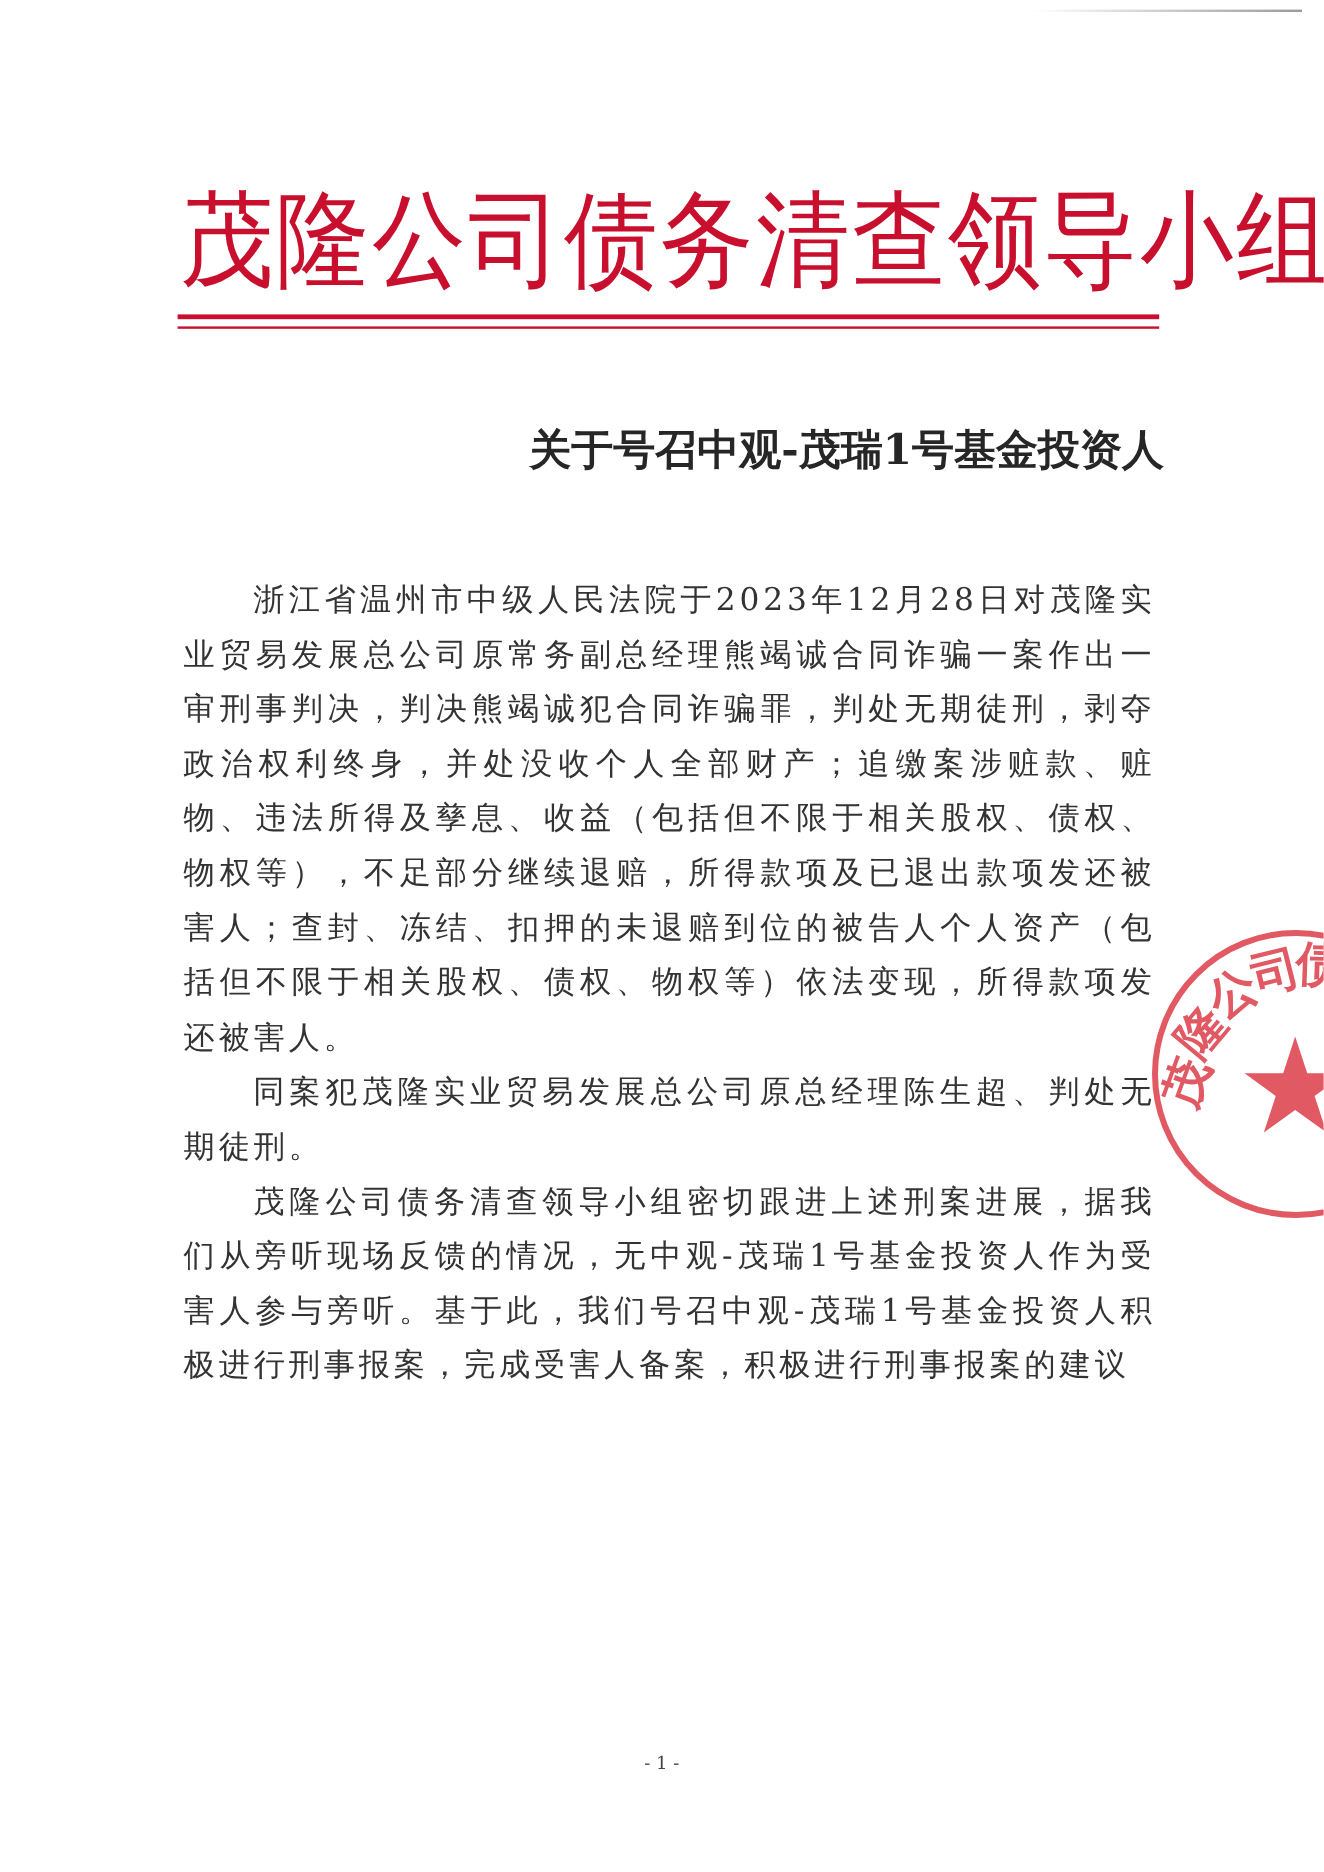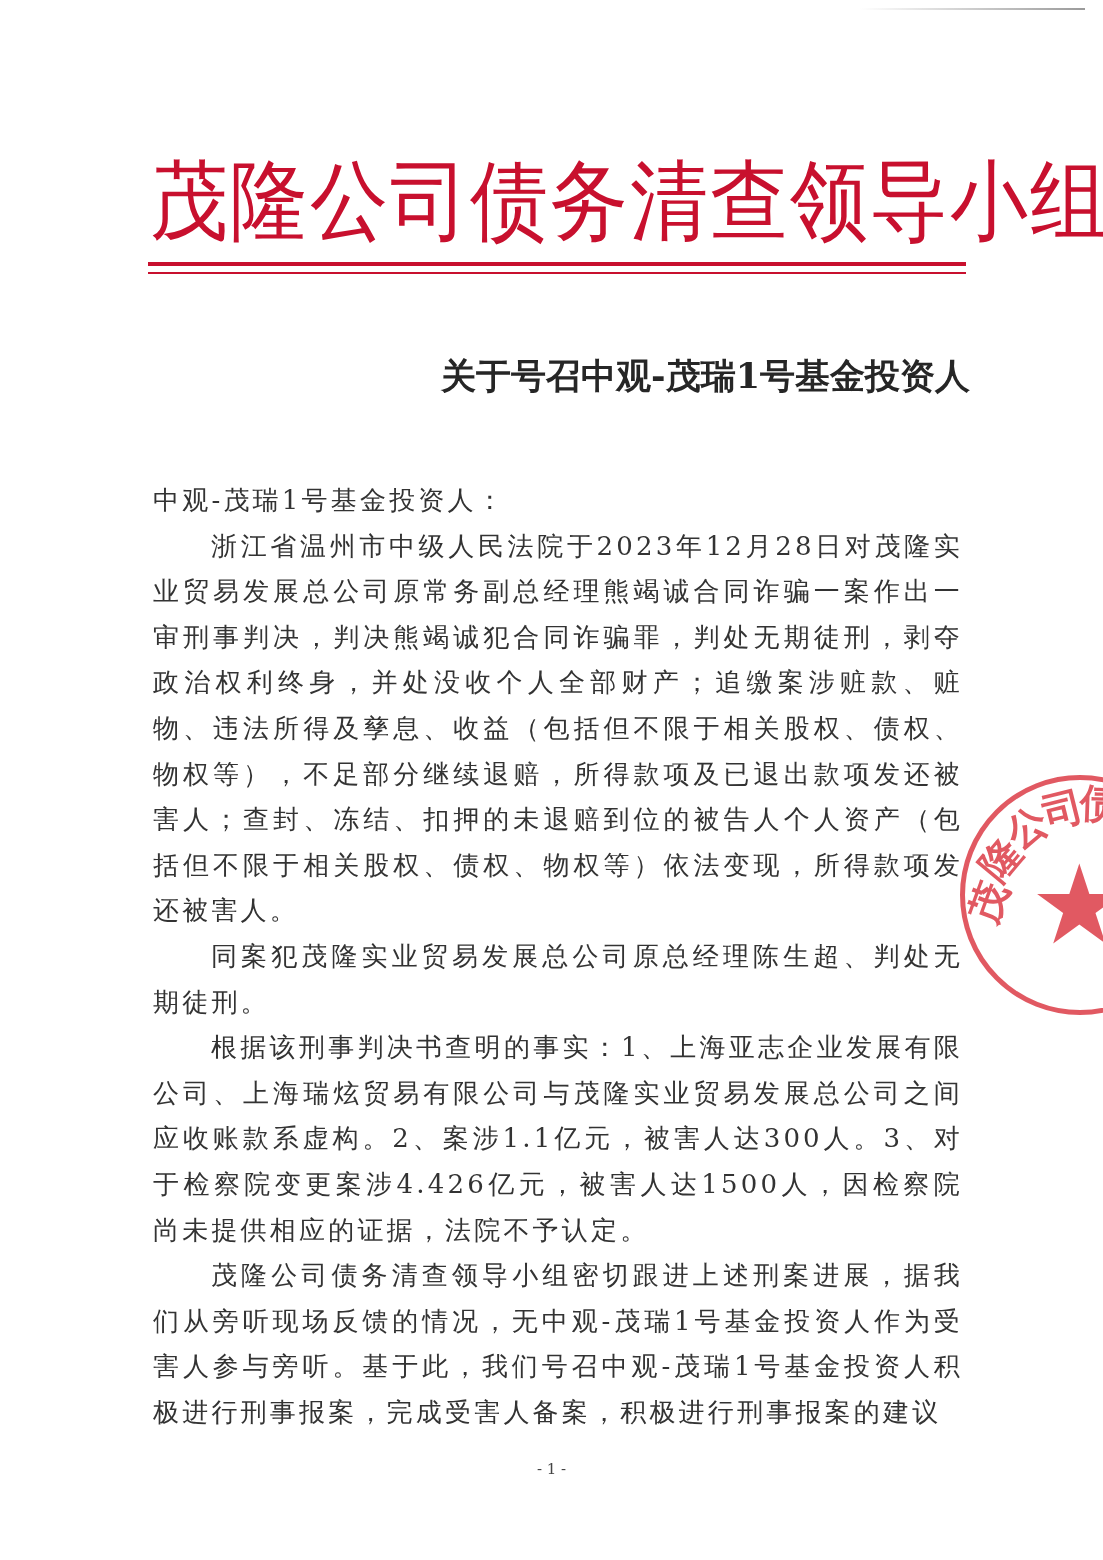--- a/index.html
+++ b/index.html
@@ -136,24 +136,22 @@
   <span class="letterhead-title">茂隆公司债务清查领导小组</span>
 </div>
 <div class="rule-thick"></div>
 <div class="rule-thin"></div>
 
 <h1 class="doc-title">
   <span>关于号召中观-茂瑞1号基金投资人</span>
 </h1>
 
 <div class="body-text">
-  <p>中观-茂瑞1号基金投资人：</p>
   <p class="indent">浙江省温州市中级人民法院于2023年12月28日对茂隆实业贸易发展总公司原常务副总经理熊竭诚合同诈骗一案作出一审刑事判决，判决熊竭诚犯合同诈骗罪，判处无期徒刑，剥夺政治权利终身，并处没收个人全部财产；追缴案涉赃款、赃物、违法所得及孳息、收益（包括但不限于相关股权、债权、物权等），不足部分继续退赔，所得款项及已退出款项发还被害人；查封、冻结、扣押的未退赔到位的被告人个人资产（包括但不限于相关股权、债权、物权等）依法变现，所得款项发还被害人。</p>
   <p class="indent">同案犯茂隆实业贸易发展总公司原总经理陈生超、判处无期徒刑。</p>
-  <p class="indent">根据该刑事判决书查明的事实：1、上海亚志企业发展有限公司、上海瑞炫贸易有限公司与茂隆实业贸易发展总公司之间应收账款系虚构。2、案涉1.1亿元，被害人达300人。3、对于检察院变更案涉4.426亿元，被害人达1500人，因检察院尚未提供相应的证据，法院不予认定。</p>
   <p class="indent">茂隆公司债务清查领导小组密切跟进上述刑案进展，据我们从旁听现场反馈的情况，无中观-茂瑞1号基金投资人作为受害人参与旁听。基于此，我们号召中观-茂瑞1号基金投资人积极进行刑事报案，完成受害人备案，积极进行刑事报案的建议</p>
 </div>
 
 <div class="seal">
   <span class="seal-text" style="top:95px; left:4px; transform:rotate(-70deg);">茂</span>
   <span class="seal-text" style="top:52px; left:16px; transform:rotate(-50deg);">隆</span>
   <span class="seal-text" style="top:20px; left:42px; transform:rotate(-32deg);">公</span>
   <span class="seal-text" style="top:2px; left:78px; transform:rotate(-14deg);">司</span>
   <span class="seal-text" style="top:-4px; left:115px; transform:rotate(2deg);">债</span>
 

